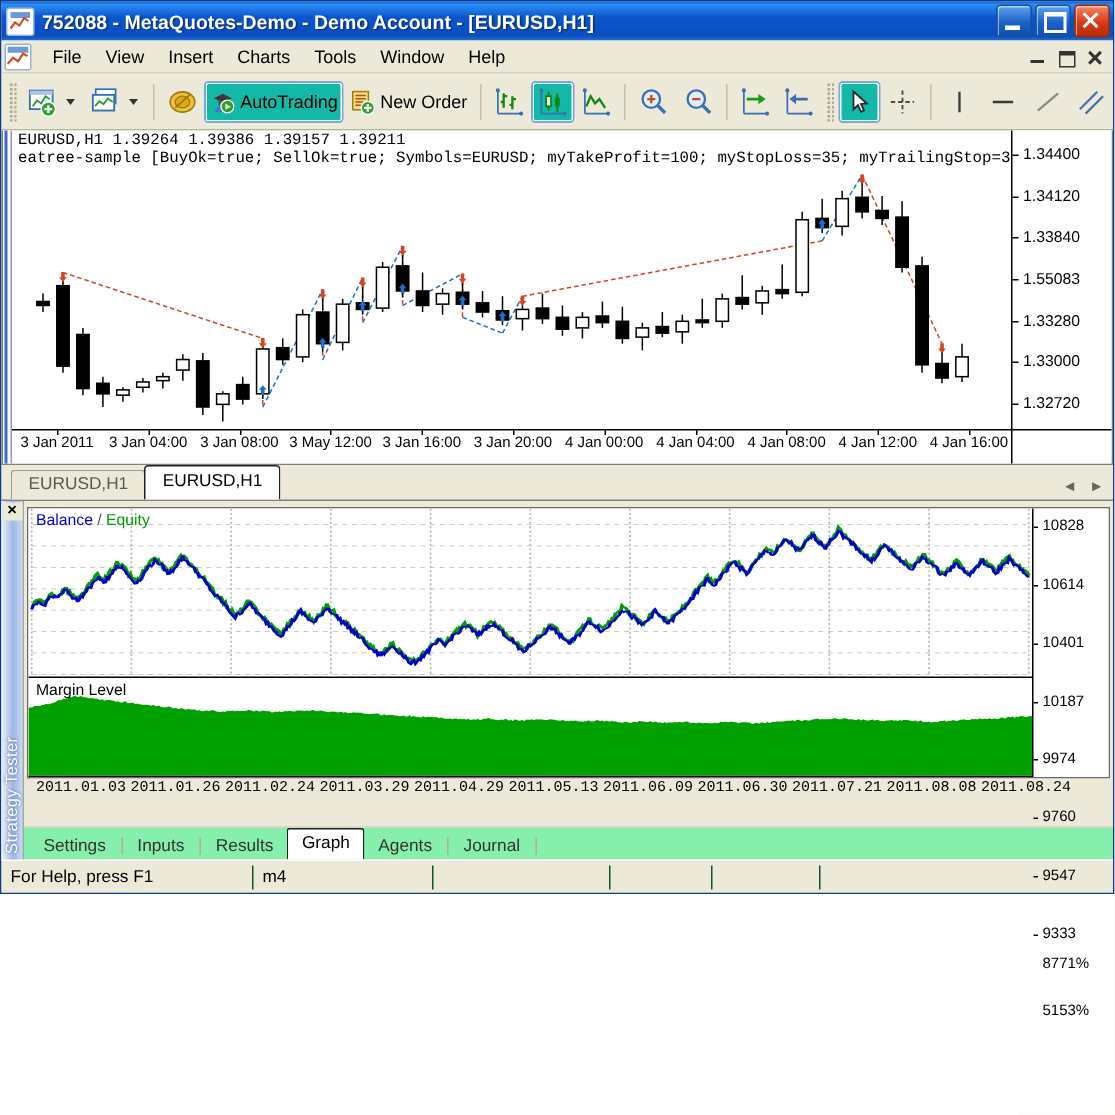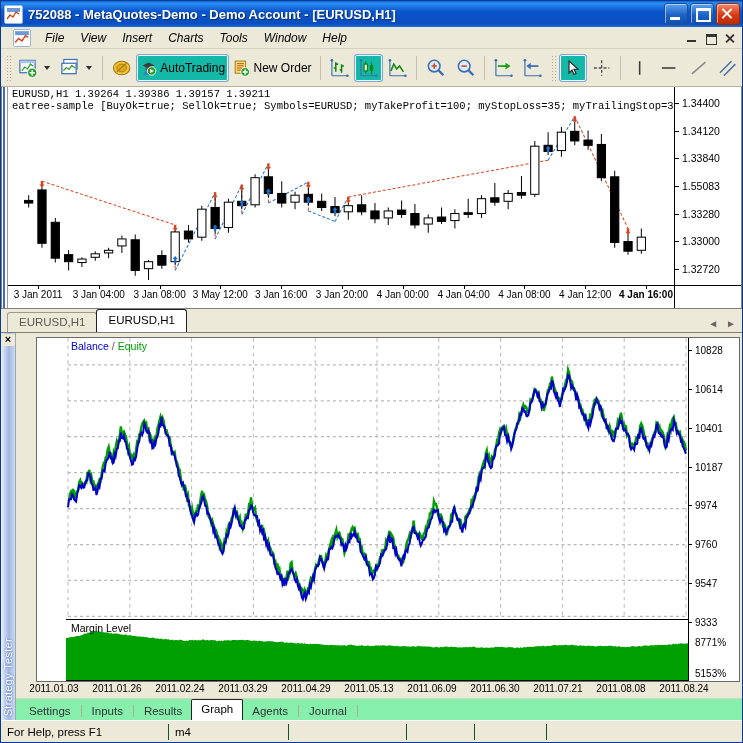--- a/index.html
+++ b/index.html
@@ -1,17 +1,17 @@
 <!DOCTYPE html>
 <html><head>
 <meta charset="utf-8">
 <style>
   html,body{margin:0;padding:0;background:#fff;}
   body{width:743px;height:743px;overflow:hidden;font-family:"Liberation Sans",sans-serif;}
-  #app{width:743px;height:743px;position:relative;border:1px solid #0a3a8c;box-sizing:border-box;
+  #app{width:743px;height:596px;position:relative;border:1px solid #0a3a8c;box-sizing:border-box;
        background:#ece9d8;display:flex;flex-direction:column;}
 
   
   .titlebar{height:26px;flex:0 0 26px;display:flex;align-items:center;
     background:linear-gradient(to bottom,#0a60d8 0%,#2b8ef5 8%,#0b55cc 40%,#0a4ec0 88%,#1f6fd6 100%);
     padding:0 2px 0 3px;box-sizing:border-box;}
   .tb-icon{width:17px;height:17px;flex:0 0 17px;border:1px solid #99b8dd;background:#fff;
     border-radius:2px;position:relative;overflow:hidden;margin-right:5px;}
   .tb-icon .iglyph{position:absolute;left:1px;top:1px;right:1px;bottom:1px;}
   .tb-title{flex:1;color:#fff;font-size:13px;font-weight:bold;white-space:nowrap;overflow:hidden;
@@ -21,21 +21,21 @@
     background:linear-gradient(to bottom,#5fa4ef,#1b62c8 55%,#114fb0);box-shadow:inset 1px 1px 0 rgba(255,255,255,.5);}
   .wb.close{background:linear-gradient(to bottom,#f4866a,#d93b14 55%,#b82c08);border-color:#9c2a06;}
   .wb i{position:absolute;background:#fff;}
   .wb.min i{left:5px;bottom:4px;width:10px;height:3px;}
   .wb.max i{left:5px;top:4px;width:11px;height:9px;background:transparent;border:2px solid #fff;border-top-width:3px;}
   .wb.close i.a,.wb.close i.b{left:9px;top:3px;width:2px;height:13px;background:#fff;}
   .wb.close i.a{transform:rotate(45deg);} .wb.close i.b{transform:rotate(-45deg);}
 
   
   .menubar{height:22px;flex:0 0 22px;display:flex;align-items:center;background:#ece9d8;
-    border-bottom:1px solid #d6d2c0;padding-left:10px;box-sizing:border-box;font-style:italic;}
+    border-bottom:1px solid #d6d2c0;padding-left:0;box-sizing:border-box;}
   .mdi-icon{width:16px;height:16px;border:1px solid #9bb4d4;background:#fff;border-radius:2px;
     position:relative;overflow:hidden;margin:0 6px 0 2px;}
   .menubar .mi{font-size:12px;color:#000;padding:2px 8px;white-space:nowrap;}
   .menubar .spacer{flex:1;}
   .mdibtns{display:flex;gap:3px;padding-right:4px;}
   .mdib{width:16px;height:14px;position:relative;color:#444;font-size:11px;text-align:center;line-height:14px;}
   .mdib i{position:absolute;background:#333;}
   .mdib.min i{left:3px;bottom:3px;width:9px;height:2px;}
   .mdib.res i{left:3px;top:3px;width:9px;height:7px;background:transparent;border:1px solid #333;border-top-width:3px;}
   .mdib.cls i.a,.mdib.cls i.b{left:7px;top:2px;width:2px;height:11px;background:#333;}
@@ -79,31 +79,31 @@
   
   .tester{flex:1;display:flex;background:#ece9d8;min-height:0;}
   .tester-rail{width:14px;flex:0 0 14px;display:flex;flex-direction:column;align-items:center;
     background:linear-gradient(to right,#eef2fb,#9fb6e4 55%,#ccd9f2);border-right:1px solid #9aa;position:relative;}
   .rail-close{font-size:11px;color:#000;line-height:11px;margin-top:1px;font-weight:bold;
     background:#ece9d8;width:100%;text-align:center;height:12px;}
   .rail-text{flex:1;display:flex;align-items:flex-end;justify-content:center;padding-bottom:4px;}
   .rail-text span{writing-mode:vertical-rl;transform:rotate(180deg);font-size:11px;color:#fff;
     text-shadow:0 0 2px #3b5fa8;white-space:nowrap;letter-spacing:.3px;}
   .tester-main{flex:1;display:flex;flex-direction:column;min-width:0;background:#ece9d8;}
-  .graph-area{flex:1;margin:4px 2px 0 20px;background:#fff;border:1px solid #6b6b6b;display:flex;min-height:0;padding-left:29px;}
+  .graph-area{flex:1;margin:4px 2px 0 2px;background:#fff;border:1px solid #6b6b6b;display:flex;min-height:0;}
   .graph-plotwrap{flex:1;display:flex;flex-direction:column;min-width:0;}
   .eq-plot{flex:1;position:relative;background:#fff;border-bottom:1px solid #000;min-height:0;}
   .eq-label{position:absolute;left:5px;top:2px;font-size:10.5px;z-index:5;}
   .eq-label .bal{color:#0000c8;} .eq-label .sl{color:#555;} .eq-label .eq{color:#00a000;}
   .ml-plot{flex:0 0 56px;position:relative;background:#fff;border-bottom:1px solid #000;}
   .ml-label{position:absolute;left:5px;top:2px;font-size:10.5px;color:#000;z-index:5;}
   .g-axis{width:50px;flex:0 0 50px;position:relative;background:#fff;border-left:1px solid #000;}
   .g-axis .lbl{position:absolute;left:6px;font-size:10px;color:#000;transform:translateY(-50%);white-space:nowrap;}
   .g-axis .tick{position:absolute;left:0;width:3px;height:1px;background:#000;}
-  .gdates{height:16px;flex:0 0 16px;position:relative;margin:0 2px 0 4px;background:#ece9d8;}
+  .gdates{height:16px;flex:0 0 16px;position:relative;margin:0 2px 16px 4px;background:#ece9d8;font-family:Liberation Mono, monospace;}
   .gdates .d{position:absolute;top:1px;font-size:10px;color:#000;transform:translateX(-50%);white-space:nowrap;}
 
   .ttabs{height:22px;flex:0 0 22px;display:flex;align-items:flex-end;background:#86efac;padding-left:4px;
     box-sizing:border-box;border-top:1px solid #d8d4c2;}
   .ttab{height:18px;line-height:18px;padding:0 9px;font-size:11.5px;color:#333;}
   .ttab.active{background:#fff;border:1px solid #222;border-bottom:none;height:20px;line-height:19px;color:#000;border-radius:2px 2px 0 0;}
   .tdiv{width:1px;height:12px;background:#b3ae98;margin:0 1px 3px;}
 
   
   .statusbar{height:22px;flex:0 0 22px;display:flex;align-items:center;background:#ece9d8;
@@ -508,21 +508,21 @@
             <div class="tl" style="left: 334px;">3 Jan 20:00</div>
             <div class="tk" style="left: 394.8px;"></div>
             <div class="tl" style="left: 394.8px;">4 Jan 00:00</div>
             <div class="tk" style="left: 455.6px;"></div>
             <div class="tl" style="left: 455.6px;">4 Jan 04:00</div>
             <div class="tk" style="left: 516.4px;"></div>
             <div class="tl" style="left: 516.4px;">4 Jan 08:00</div>
             <div class="tk" style="left: 577.2px;"></div>
             <div class="tl" style="left: 577.2px;">4 Jan 12:00</div>
             <div class="tk" style="left: 638px;"></div>
-            <div class="tl" style="left: 638px; font-weight: bold;">4 Jan 16:00</div>
+            <div class="tl" style="left: 638px;">4 Jan 16:00</div>
           </div>
         <div style="width:66px;flex:0 0 66px;background:#fff;border-top:1px solid #000;border-left:1px solid #000;height:22px;"></div>
       </div>
     </div>
   </div>
 
   <div class="charttabs">
     <div class="ctab">EURUSD,H1</div>
     <div class="ctab active">EURUSD,H1</div>
     <div class="ctab-nav">

